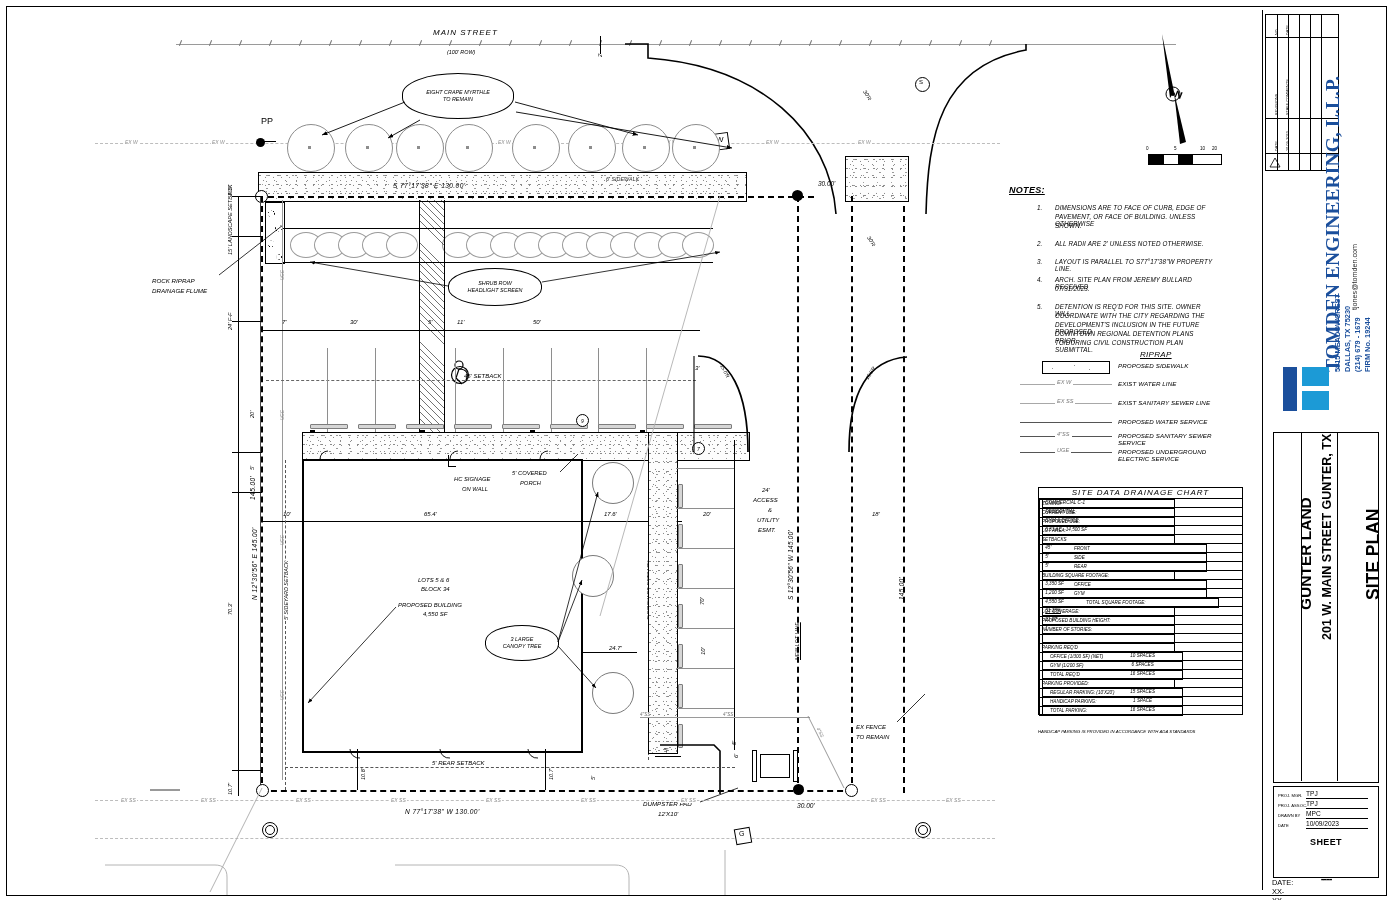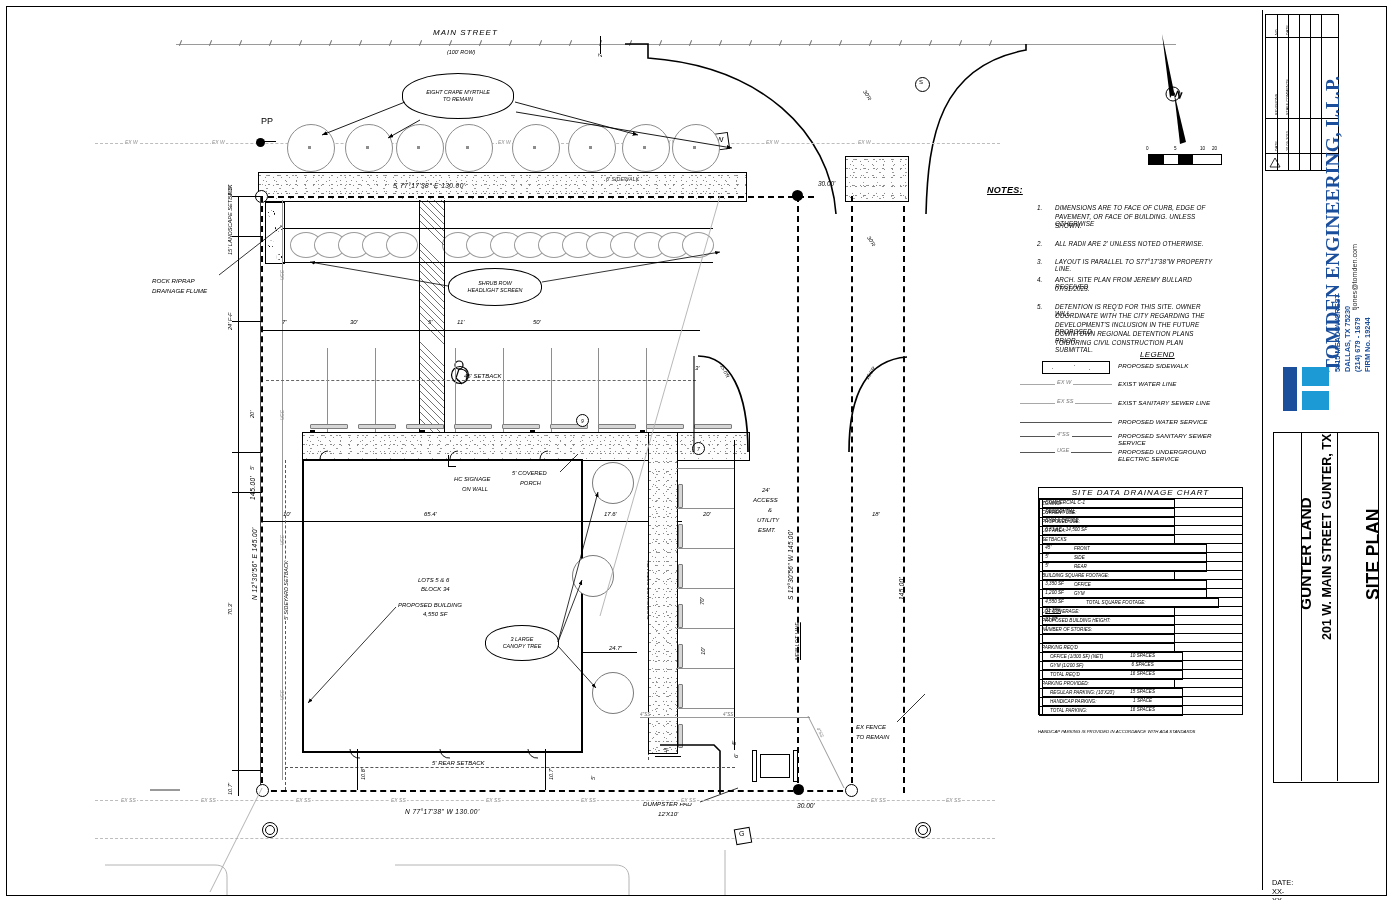--- a/index.html
+++ b/index.html
@@ -47,21 +47,21 @@
   #sheet-title{transform:rotate(-90deg);left:1363px;top:600px;font-size:17.5px;font-weight:bold;}
 
   #tb-info{position:absolute;left:1273px;top:786px;width:104px;height:90px;border:1px solid #000;}
   .infrow{position:absolute;left:4px;font-size:4.2px;}
   .infval{position:absolute;left:32px;font-size:6.6px;border-bottom:1px solid #000;width:62px;text-align:left;padding-bottom:.5px;}
   #sheet-word{position:absolute;left:0;top:50px;width:104px;text-align:center;font-size:9px;font-weight:bold;letter-spacing:.4px;}
   #sheet-dash{position:absolute;left:0;top:85px;width:104px;text-align:center;font-size:11px;font-weight:bold;letter-spacing:-1px;}
   #bot-date{position:absolute;left:1272px;top:878px;font-size:7.4px;}
 
   
-  #notes-h{position:absolute;left:987px;top:185px;font-size:9px;font-style:italic;font-weight:bold;text-decoration:underline;letter-spacing:.3px;}
+  #notes-h{position:absolute;left:1009px;top:185px;font-size:9px;font-style:italic;font-weight:bold;text-decoration:underline;letter-spacing:.3px;}
   .note{position:absolute;font-size:6.3px;font-style:italic;letter-spacing:.15px;}
   .note-n{position:absolute;font-size:6.3px;font-style:italic;}
 
   
   #legend-h{position:absolute;left:1140px;top:350px;font-size:8px;font-style:italic;text-decoration:underline;letter-spacing:.3px;}
   .leg-lbl{position:absolute;left:1118px;font-size:6.2px;font-style:italic;letter-spacing:.1px;}
   .leg-line{position:absolute;left:1020px;width:92px;height:0;}
   .leg-tag{position:absolute;font-size:5.6px;font-style:italic;background:#fff;padding:0 2px;color:#7a7a7a;}
   #leg-sw{position:absolute;left:1042px;top:361px;width:66px;height:11px;border:1px solid #000;background:
       radial-gradient(circle at 14% 60%,#999 .5px,transparent .6px),
@@ -598,21 +598,21 @@
       <div class="note" style="left: 1055px; top: 276px;">ARCH. SITE PLAN FROM JEREMY BULLARD RECEIVED</div>
       <div class="note" style="left: 1055px; top: 285px;">07/31/2023.</div>
       <div class="note-n" style="left: 1037px; top: 303px;">5.</div>
       <div class="note" style="left: 1055px; top: 303px;">DETENTION IS REQ'D FOR THIS SITE.   OWNER WILL</div>
       <div class="note" style="left: 1055px; top: 312px;">COORDINATE WITH THE CITY REGARDING THE</div>
       <div class="note" style="left: 1055px; top: 321px;">DEVELOPMENT'S INCLUSION IN THE FUTURE PROPOSED</div>
       <div class="note" style="left: 1055px; top: 330px;">DOWNTOWN REGIONAL DETENTION PLANS PRIOR</div>
       <div class="note" style="left: 1055px; top: 339px;">TO/DURING CIVIL CONSTRUCTION PLAN SUBMITTAL.</div>
     </div>
 
-  <div id="legend-h">LEGEND</div>
+  <div id="legend-h">RIPRAP</div>
   <div id="legend-body">
       <div class="leg-lbl" style="top: 362px;">PROPOSED SIDEWALK</div>
       <div class="leg-lbl" style="top: 380px;">EXIST WATER LINE</div>
       <div class="leg-line" style="top: 384px; border-top: 1px solid rgb(168, 168, 168);"></div>
       <div class="leg-tag" style="left: 1055px; top: 379px;">EX  W</div>
       <div class="leg-lbl" style="top: 399px;">EXIST SANITARY SEWER LINE</div>
       <div class="leg-line" style="top: 403px; border-top: 1px solid rgb(168, 168, 168);"></div>
       <div class="leg-tag" style="left: 1055px; top: 398px;">EX  SS</div>
       <div class="leg-lbl" style="top: 418px;">PROPOSED WATER SERVICE</div>
       <div class="leg-line" style="top: 422px; border-top: 1px solid rgb(85, 85, 85);"></div>
@@ -765,15 +765,29 @@
       <div class="b3"></div>
   </div>
 
   <div id="tb-proj"></div>
   <div id="proj-sep1"></div>
   <div id="proj-sep2"></div>
   <div class="vert-txt" id="proj-owner">GUNTER LAND</div>
   <div class="vert-txt" id="proj-addr">201 W. MAIN STREET GUNTER, TX</div>
   <div class="vert-txt" id="sheet-title">SITE PLAN</div>
 
+  <div id="tb-info">
+    <div id="info-rows">
+        <div class="infrow" style="top: 6px;">PROJ. MGR.</div>
+        <div class="infval" style="top: 3px;">TPJ</div>
+        <div class="infrow" style="top: 16px;">PROJ. ASSOC.</div>
+        <div class="infval" style="top: 13px;">TPJ</div>
+        <div class="infrow" style="top: 26px;">DRAWN BY</div>
+        <div class="infval" style="top: 23px;">MPC</div>
+        <div class="infrow" style="top: 36px;">DATE</div>
+        <div class="infval" style="top: 33px;">10/09/2023</div>
+      </div>
+    <div id="sheet-word">SHEET</div>
+    <div id="sheet-dash">----</div>
+  </div>
   <div id="bot-date">DATE:  XX-XX-2027</div>
 
 </div>
 
 </body></html>

